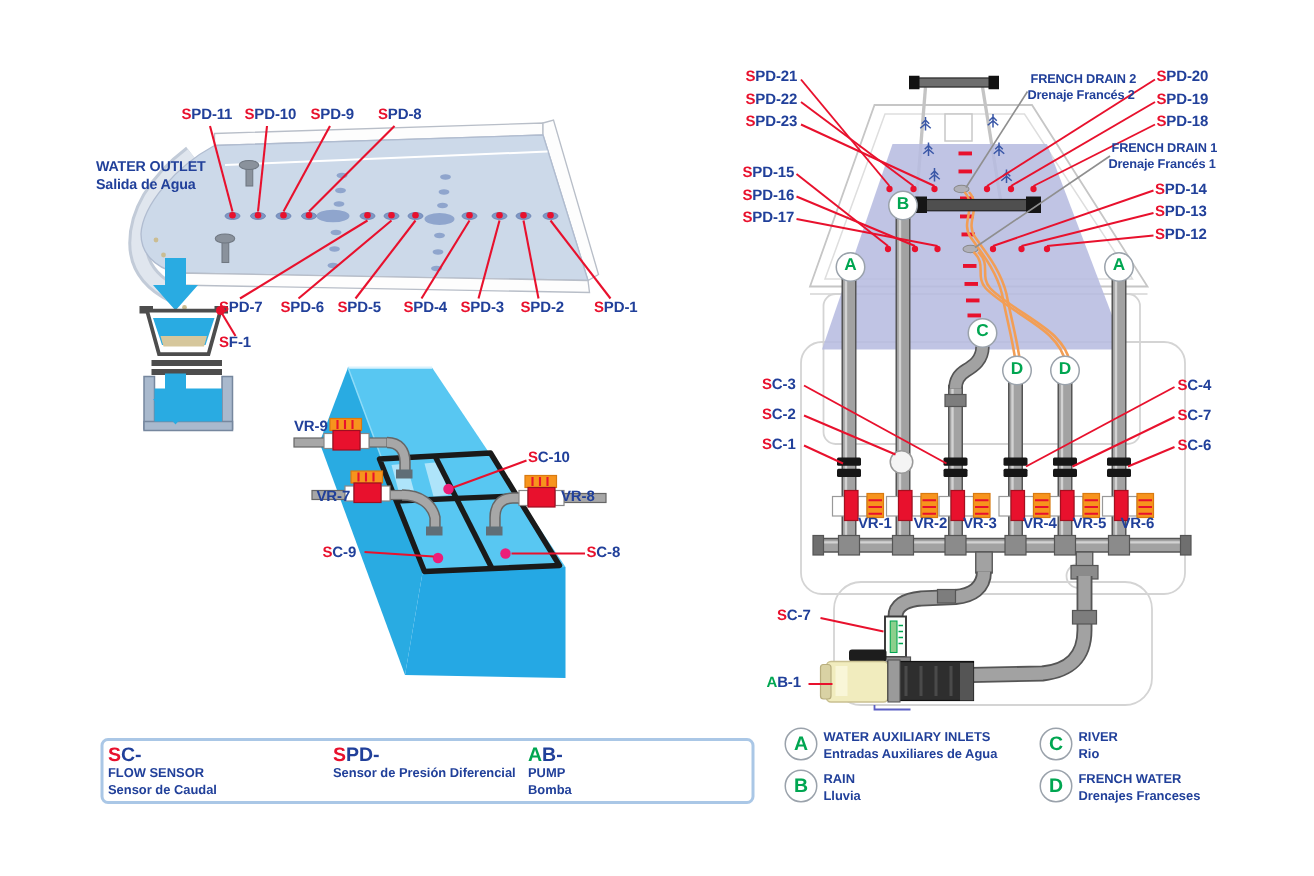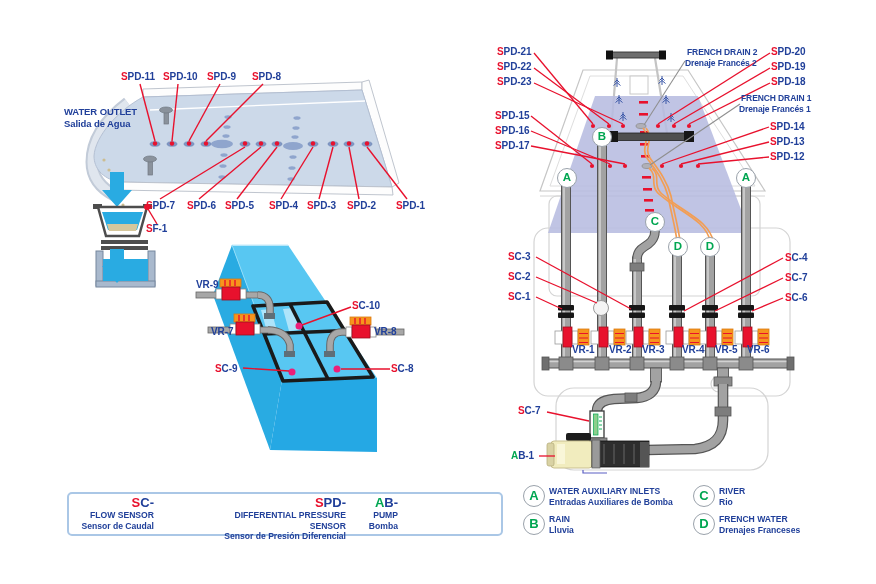--- a/index.html
+++ b/index.html
@@ -10,21 +10,21 @@
        white-space:nowrap;letter-spacing:-0.1px;z-index:3}
   .rs::first-letter{color:#e8112d}
   .ga::first-letter{color:#00a651}
   .sm{font-size:8.5px}
   .wo{font-size:9.5px}
   .circ{position:absolute;width:20px;height:20px;border-radius:50%;background:#fff;
         border:1.6px solid #9aa2ab;color:#00a651;box-sizing:border-box;
         font:bold 11.5px/17px "Liberation Sans",sans-serif;text-align:center;z-index:4}
   .legend-box{position:absolute;left:67px;top:492px;width:436px;height:44px;
         border:2px solid #aac7e6;border-radius:5px;background:#fff;box-sizing:border-box;z-index:2}
-  .lg-col{position:absolute;text-align:right;z-index:3}
+  .lg-col{position:absolute;text-align:left;z-index:3}
   .lg-head{font:bold 13px/14px "Liberation Sans",sans-serif;color:#21409a;margin-top:2px}
   .lg-sub{font:bold 8.6px/10.5px "Liberation Sans",sans-serif;color:#21409a}
   .ll-circ{position:absolute;width:22px;height:22px;border-radius:50%;background:#fff;
         border:1.7px solid #9aa2ab;color:#00a651;box-sizing:border-box;
         font:bold 13px/19px "Liberation Sans",sans-serif;text-align:center;z-index:3}
   .ll-txt{position:absolute;font:bold 8.6px/10.5px "Liberation Sans",sans-serif;color:#21409a;
         white-space:nowrap;z-index:3}
 </style>
 </head>
 <body>
@@ -509,32 +509,31 @@
 <div class="circ" style="left:700px;top:237px">D</div>
 
 <div class="legend-box"></div>
 <div class="lg-col" style="left:72px;top:494px;width:82px">
   <div class="lg-head rs">SC-</div>
   <div class="lg-sub">FLOW SENSOR</div>
   <div class="lg-sub">Sensor de Caudal</div>
 </div>
 <div class="lg-col" style="left:222px;top:494px;width:124px">
   <div class="lg-head rs">SPD-</div>
-  <div class="lg-sub">DIFFERENTIAL PRESSURE SENSOR</div>
   <div class="lg-sub">Sensor de Presión Diferencial</div>
 </div>
 <div class="lg-col" style="left:352px;top:494px;width:46px">
   <div class="lg-head ga">AB-</div>
   <div class="lg-sub">PUMP</div>
   <div class="lg-sub">Bomba</div>
 </div>
 
 <div class="ll-circ" style="left:523px;top:485px">A</div>
 <div class="ll-txt" style="left:549px;top:486px">WATER AUXILIARY INLETS</div>
-<div class="ll-txt" style="left:549px;top:497px">Entradas Auxiliares de Bomba</div>
+<div class="ll-txt" style="left:549px;top:497px">Entradas Auxiliares de Agua</div>
 <div class="ll-circ" style="left:523px;top:513px">B</div>
 <div class="ll-txt" style="left:549px;top:514px">RAIN</div>
 <div class="ll-txt" style="left:549px;top:525px">Lluvia</div>
 <div class="ll-circ" style="left:693px;top:485px">C</div>
 <div class="ll-txt" style="left:719px;top:486px">RIVER</div>
 <div class="ll-txt" style="left:719px;top:497px">Rio</div>
 <div class="ll-circ" style="left:693px;top:513px">D</div>
 <div class="ll-txt" style="left:719px;top:514px">FRENCH WATER</div>
 <div class="ll-txt" style="left:719px;top:525px">Drenajes Franceses</div>
 

